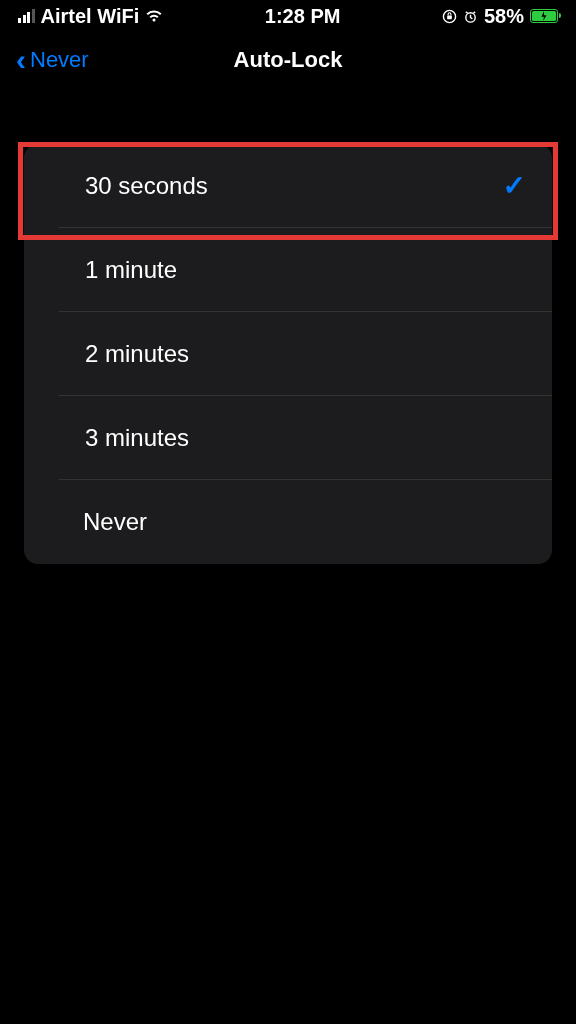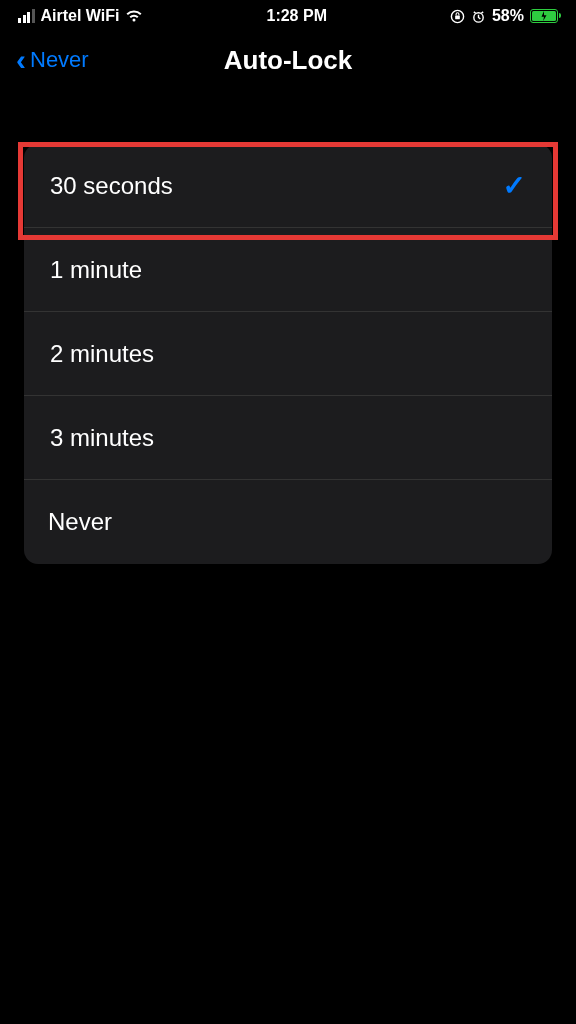--- a/index.html
+++ b/index.html
@@ -11,21 +11,21 @@
       color: #fff;
       overflow: hidden;
       position: relative;
     }
     .status-bar {
       height: 32px;
       display: flex;
       align-items: center;
       justify-content: space-between;
       padding: 0 18px;
-      font-size: 16px;
+      font-size: 20px;
       font-weight: 600;
     }
     .status-left, .status-right {
       display: flex;
       align-items: center;
       gap: 6px;
     }
     .signal-bars {
       display: flex;
       align-items: flex-end;
@@ -88,39 +88,40 @@
     }
     .back-chevron {
       font-size: 30px;
       font-weight: 600;
       line-height: 1;
     }
     .page-title {
       position: absolute;
       left: 50%;
       transform: translateX(-50%);
-      font-size: 26px;
+      font-size: 22px;
       font-weight: 700;
     }
     .list-container {
       margin: 56px 24px 0;
       background: #1c1c1e;
       border-radius: 14px;
       overflow: hidden;
       position: relative;
     }
     .list-item {
       height: 84px;
       display: flex;
       align-items: center;
       justify-content: space-between;
       padding: 0 26px;
       font-size: 24px;
       font-weight: 500;
       border-bottom: 1px solid #333;
+      margin-left: 35px;
     }
     .list-item:last-child {
       border-bottom: none;
       padding-left: 24px;
     }
     .checkmark {
       color: #007aff;
       font-size: 28px;
       font-weight: 700;
     }

